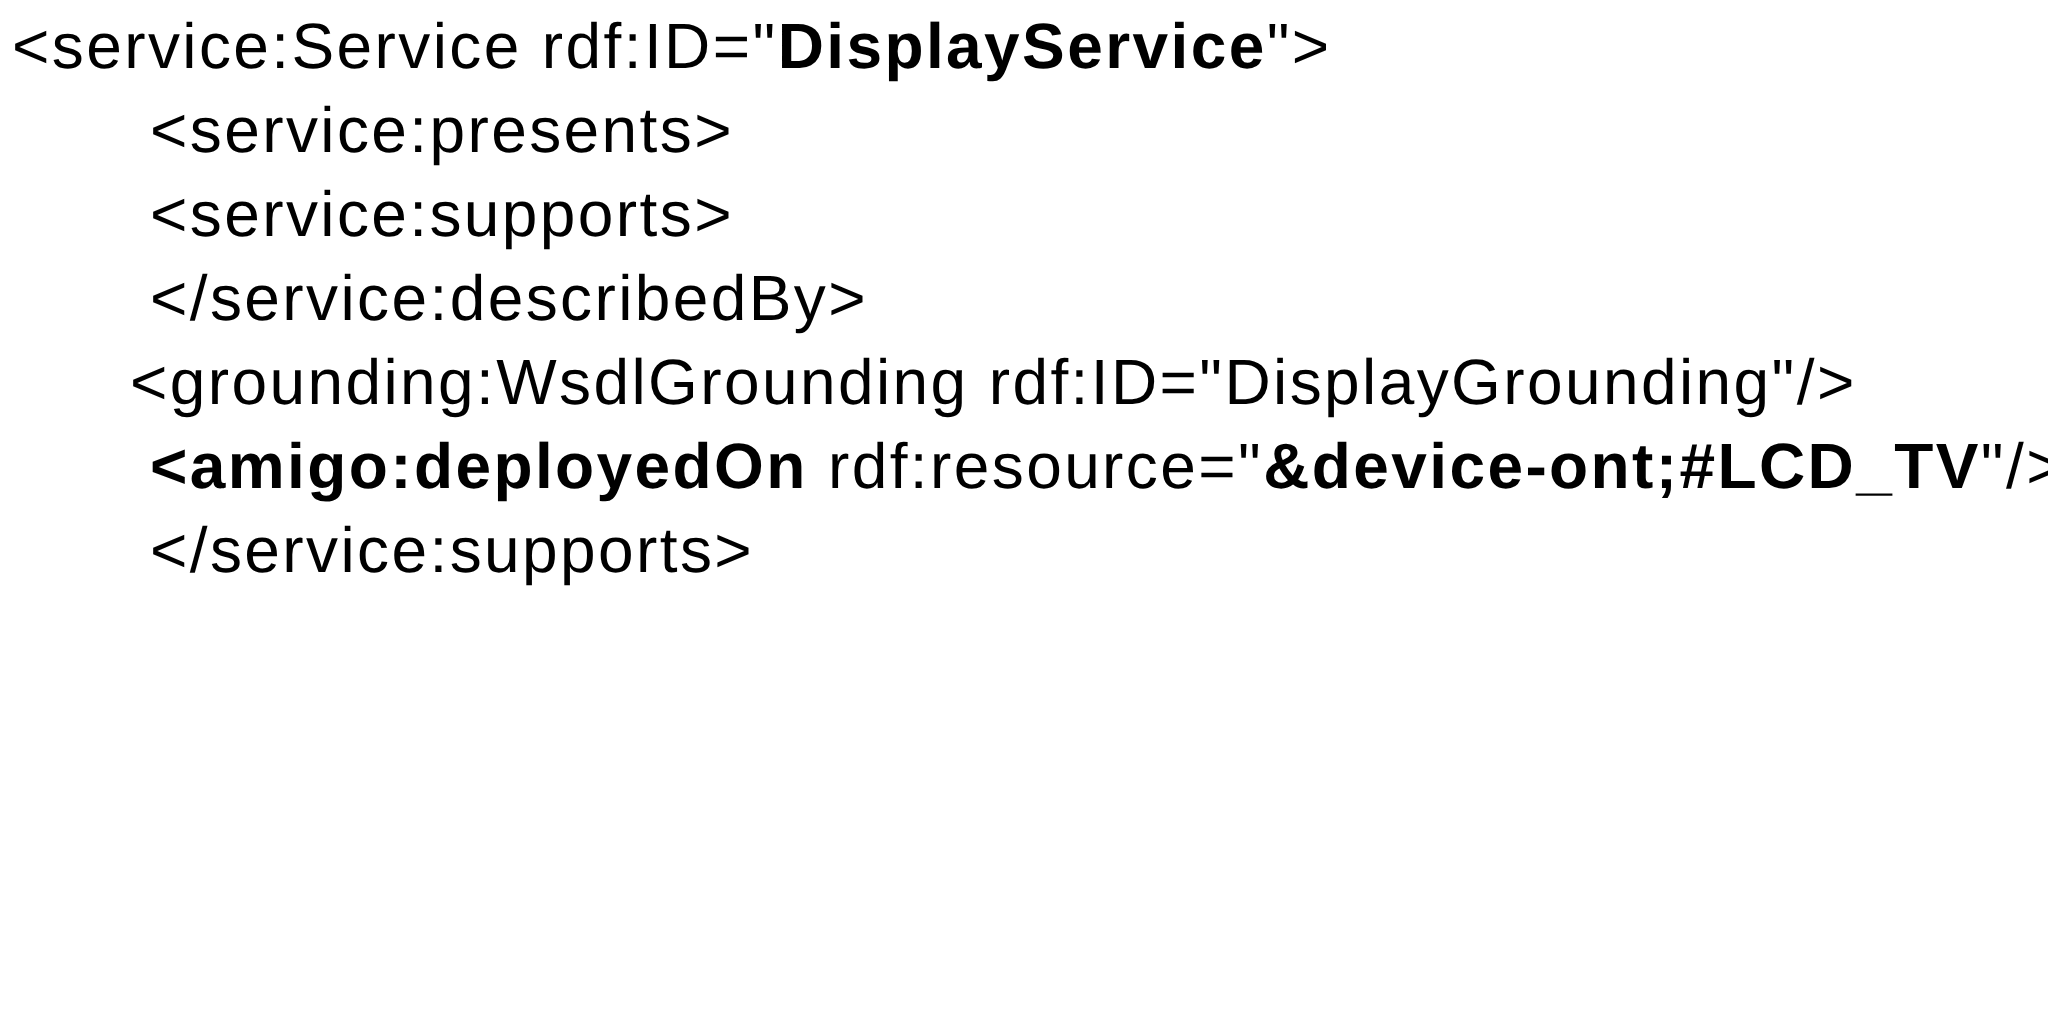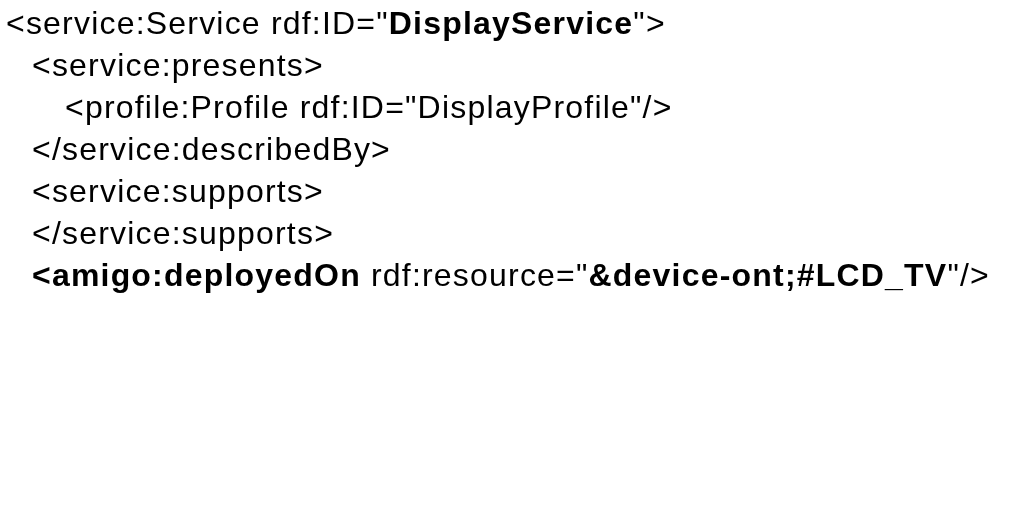--- a/index.html
+++ b/index.html
@@ -17,28 +17,28 @@
     padding-top: 2px;
     font-family: "Liberation Sans", sans-serif;
     font-size: 32px;
     line-height: 42px;
     letter-spacing: 1.2px;
     color: #000000;
     white-space: nowrap;
   }
   .line { height: 42px; }
   .indent-0 { padding-left: 6px; }
-  .indent-1 { padding-left: 32px; }
+  .indent-1 { padding-left: 75px; }
   .indent-2 { padding-left: 65px; }
   .bold { font-weight: bold; }
 </style>
 </head>
 <body>
 
 <div class="listing" style="background: rgb(255, 255, 255); color: rgb(0, 0, 0);">
     <div class="line indent-0"><span>&lt;service:Service rdf:ID="</span><span class="bold">DisplayService</span><span>"&gt;</span></div>
     <div class="line indent-1"><span>&lt;service:presents&gt;</span></div>
-    <div class="line indent-2"><span>&lt;profile:Profile rdf:ID="DisplayProfile"/&gt;</span></div>
+    <div class="line indent-1"><span>&lt;service:supports&gt;</span></div>
     <div class="line indent-1"><span>&lt;/service:describedBy&gt;</span></div>
-    <div class="line indent-1"><span>&lt;service:supports&gt;</span></div>
+    <div class="line indent-2"><span>&lt;grounding:WsdlGrounding rdf:ID="DisplayGrounding"/&gt;</span></div>
+    <div class="line indent-1"><span class="bold">&lt;amigo:deployedOn</span><span> rdf:resource="</span><span class="bold">&amp;device-ont;#LCD_TV</span><span>"/&gt;</span></div>
     <div class="line indent-1"><span>&lt;/service:supports&gt;</span></div>
-    <div class="line indent-1"><span class="bold">&lt;amigo:deployedOn</span><span> rdf:resource="</span><span class="bold">&amp;device-ont;#LCD_TV</span><span>"/&gt;</span></div>
   </div>
 
 </body></html>

